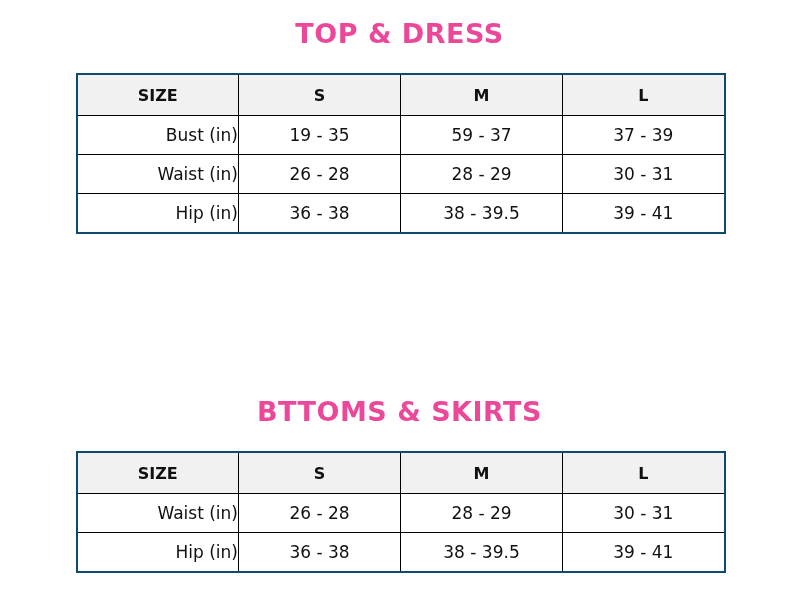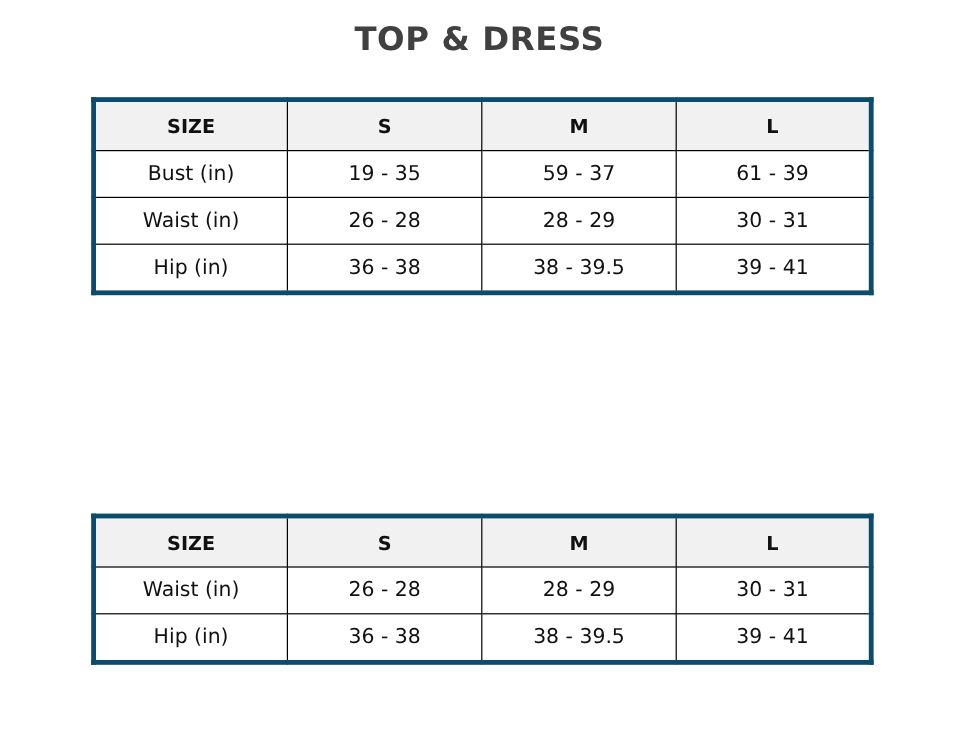--- a/index.html
+++ b/index.html
@@ -26,54 +26,54 @@
     width: 799px;
   }
   .section-top { top: 18px; }
   .section-bottom { top: 396px; }
 
   .section-title {
     text-align: center;
     font-size: 27px;
     font-weight: bold;
     letter-spacing: 0.5px;
-    color: #404040;
+    color: #ec4899;
     margin: 0 0 24px 0;
   }
 
   .table-wrap {
     width: 648px;
     margin: 0 auto;
   }
 
   table.size-table {
     width: 648px;
     border-collapse: collapse;
     table-layout: fixed;
-    border: 4px solid #0c4a6e;
-    margin-top: 32px;
+    border: 2px solid #0c4a6e;
   }
   table.size-table td,
   table.size-table th {
     border: 1px solid #000000;
     text-align: center;
     vertical-align: middle;
     font-size: 17px;
     color: #111111;
     padding: 0;
     height: 38px;
   }
   table.size-table thead th {
     background: #f1f1f1;
     font-weight: bold;
     font-size: 16px;
     height: 40px;
   }
   table.size-table tbody td.rowlabel {
     font-weight: normal;
+    text-align: right;
   }
   col.c1 { width: 162px; }
   col.c2 { width: 162px; }
   col.c3 { width: 162px; }
   col.c4 { width: 162px; }
 </style>
 </head>
 <body>
 
 <div class="page">
@@ -94,40 +94,41 @@
             <th>S</th>
             <th>M</th>
             <th>L</th>
           </tr>
         </thead>
         <tbody>
           <tr>
             <td class="rowlabel">Bust  (in)</td>
             <td>19 - 35</td>
             <td>59 - 37</td>
-            <td>61 - 39</td>
+            <td>37 - 39</td>
           </tr>
           <tr>
             <td class="rowlabel">Waist (in)</td>
             <td>26 - 28</td>
             <td>28 - 29</td>
             <td>30 - 31</td>
           </tr>
           <tr>
             <td class="rowlabel">Hip (in)</td>
             <td>36 - 38</td>
             <td>38 - 39.5</td>
             <td>39 - 41</td>
           </tr>
         </tbody>
       </table>
     </div>
   </div>
 
   <div class="section section-bottom">
+    <h2 class="section-title">BTTOMS &amp; SKIRTS</h2>
     <div class="table-wrap">
       <table class="size-table">
         <colgroup>
           <col class="c1">
             <col class="c2">
             <col class="c3">
             <col class="c4">
         </colgroup>
         <thead>
           <tr>

